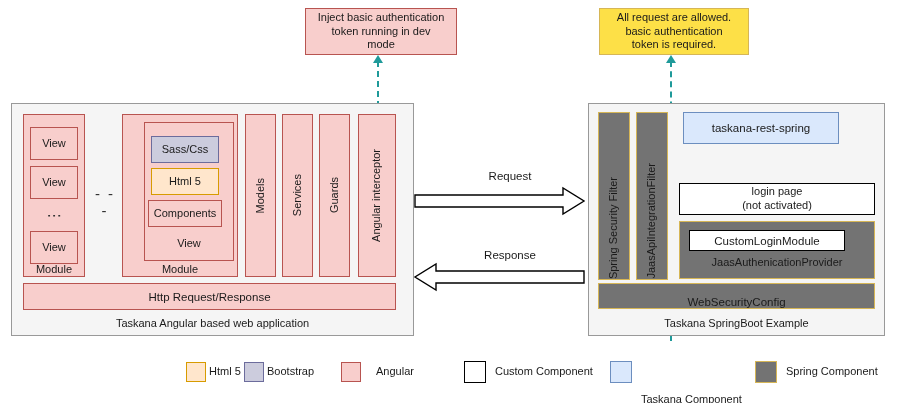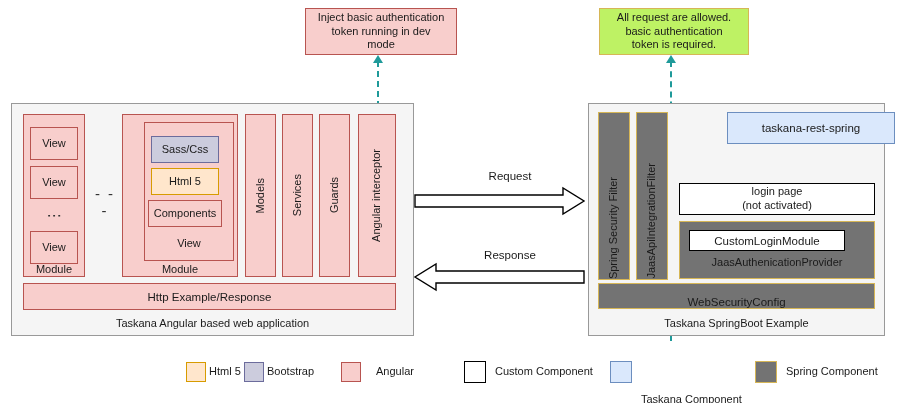--- a/index.html
+++ b/index.html
@@ -19,21 +19,21 @@
   .bootstrap{background:#ccccdd;border:1.4px solid #6c6c9c;}
   .spring{background:#737373;border:1.4px solid #d6b656;align-items:flex-end;}
   .taskana{background:#dae8fc;border:1.4px solid #6c8ebf;}
   .custom{background:#ffffff;border:1.6px solid #000000;}
 
   .lbl{font-size:11px;line-height:1.25;}
   .lbl12{font-size:11.5px;}
 
   
   .callout-a{background:#f8cecc;border:1.4px solid #b85450;}
-  .callout-s{background:#bef264;border:1.4px solid #d6b656;}
+  .callout-s{background:#fde047;border:1.4px solid #d6b656;}
 
   
   .dash{border-left:2px dashed #1f9a9a;}
   .arrowup{width:0;height:0;border-left:5px solid transparent;
            border-right:5px solid transparent;border-bottom:8px solid #1f9a9a;}
 
   .dots{letter-spacing:2px;font-size:15px;color:#333;}
   .vdots{font-size:15px;color:#333;line-height:4px;}
 
   svg{display:block;overflow:visible;}
@@ -105,21 +105,21 @@
   <span class="vert lbl">Services</span>
 </div>
 <div class="abs angular ctr" style="left:319px;top:114px;width:31px;height:163px;">
   <span class="vert lbl">Guards</span>
 </div>
 <div class="abs angular ctr" style="left:358px;top:114px;width:38px;height:163px;">
   <span class="vert lbl">Angular interceptor</span>
 </div>
 
 <div class="abs angular ctr lbl12" style="left:23px;top:283px;width:373px;height:27px;">
-  <span>Http Example/Response</span>
+  <span>Http Request/Response</span>
 </div>
 <div class="abs ctr lbl" style="left:11px;top:316px;width:403px;height:16px;">
   <span>Taskana Angular based web application</span>
 </div>
 
 <div class="abs ctr lbl12" style="left:440px;top:168px;width:140px;height:16px;">
   <span>Request</span>
 </div>
 <div class="abs" style="left:415px;top:188px;width:170px;height:26px;">
   <svg width="170" height="26" viewBox="0 0 170 26">
@@ -138,21 +138,21 @@
 
 <div class="abs panel" style="left:588px;top:103px;width:297px;height:233px;"></div>
 
 <div class="abs spring ctr" style="left:598px;top:112px;width:32px;height:168px;">
   <span class="vert lbl">Spring Security Filter</span>
 </div>
 <div class="abs spring ctr" style="left:636px;top:112px;width:32px;height:168px;">
   <span class="vert lbl">JaasApiIntegrationFilter</span>
 </div>
 
-<div class="abs taskana ctr lbl12" style="left:683px;top:112px;width:168px;height:32px;margin-left:44px;">
+<div class="abs taskana ctr lbl12" style="left:683px;top:112px;width:156px;height:32px;">
   <span>taskana-rest-spring</span>
 </div>
 
 <div class="abs custom ctr lbl" style="left:679px;top:183px;width:196px;height:32px;flex-direction:column;">
   <span>login page</span>
   <span>(not activated)</span>
 </div>
 
 <div class="abs spring" style="left:679px;top:221px;width:196px;height:58px;"></div>
 <div class="abs custom ctr lbl12" style="left:689px;top:230px;width:156px;height:21px;">

